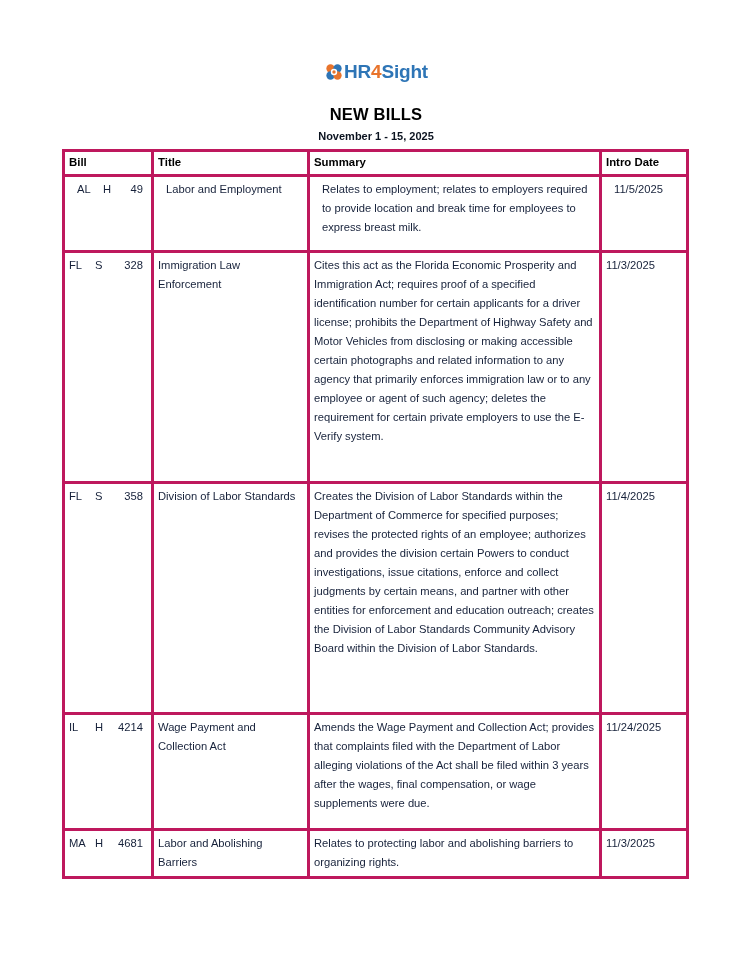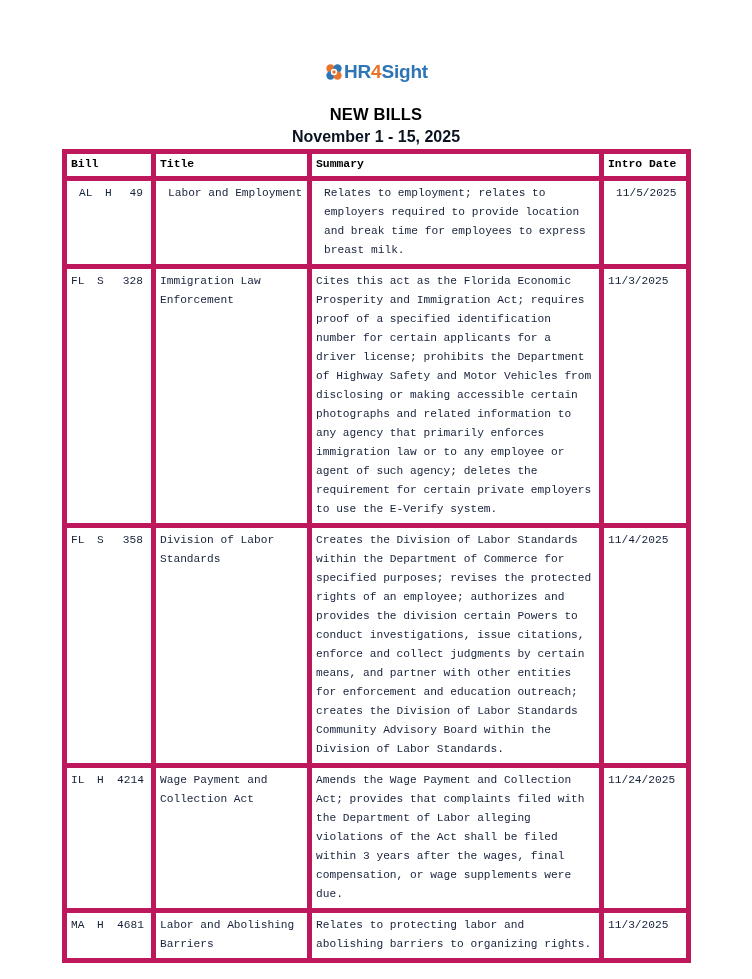--- a/index.html
+++ b/index.html
@@ -58,21 +58,21 @@
     margin-top: 20px;
     font-size: 16.5px;
     font-weight: 700;
     letter-spacing: 0.2px;
     color: #000000;
     line-height: 20px;
   }
 
   .doc-subtitle {
     margin-top: 5px;
-    font-size: 16px;
+    font-size: 11px;
     font-weight: 700;
     color: #0b1320;
     line-height: 15px;
   }
 
   
   .table-wrap {
     position: absolute;
     left: 62px;
     top: 149px;
@@ -82,26 +82,25 @@
   table.bills {
     border-collapse: collapse;
     table-layout: fixed;
     width: 624px;
     font-size: 11.2px;
     color: #16213a;
   }
 
   table.bills th,
   table.bills td {
-    border: 5px solid #be185d;
+    border: 3px solid #be185d;
     vertical-align: top;
     padding: 3px 4px 4px 4px;
     line-height: 19px;
     font-weight: 400;
-    font-family: Liberation Mono, monospace;
   }
 
   table.bills thead th {
     font-weight: 700;
     font-size: 11.4px;
     color: #000000;
     padding: 2px 4px 3px 4px;
     line-height: 17px;
     text-align: left;
   }

